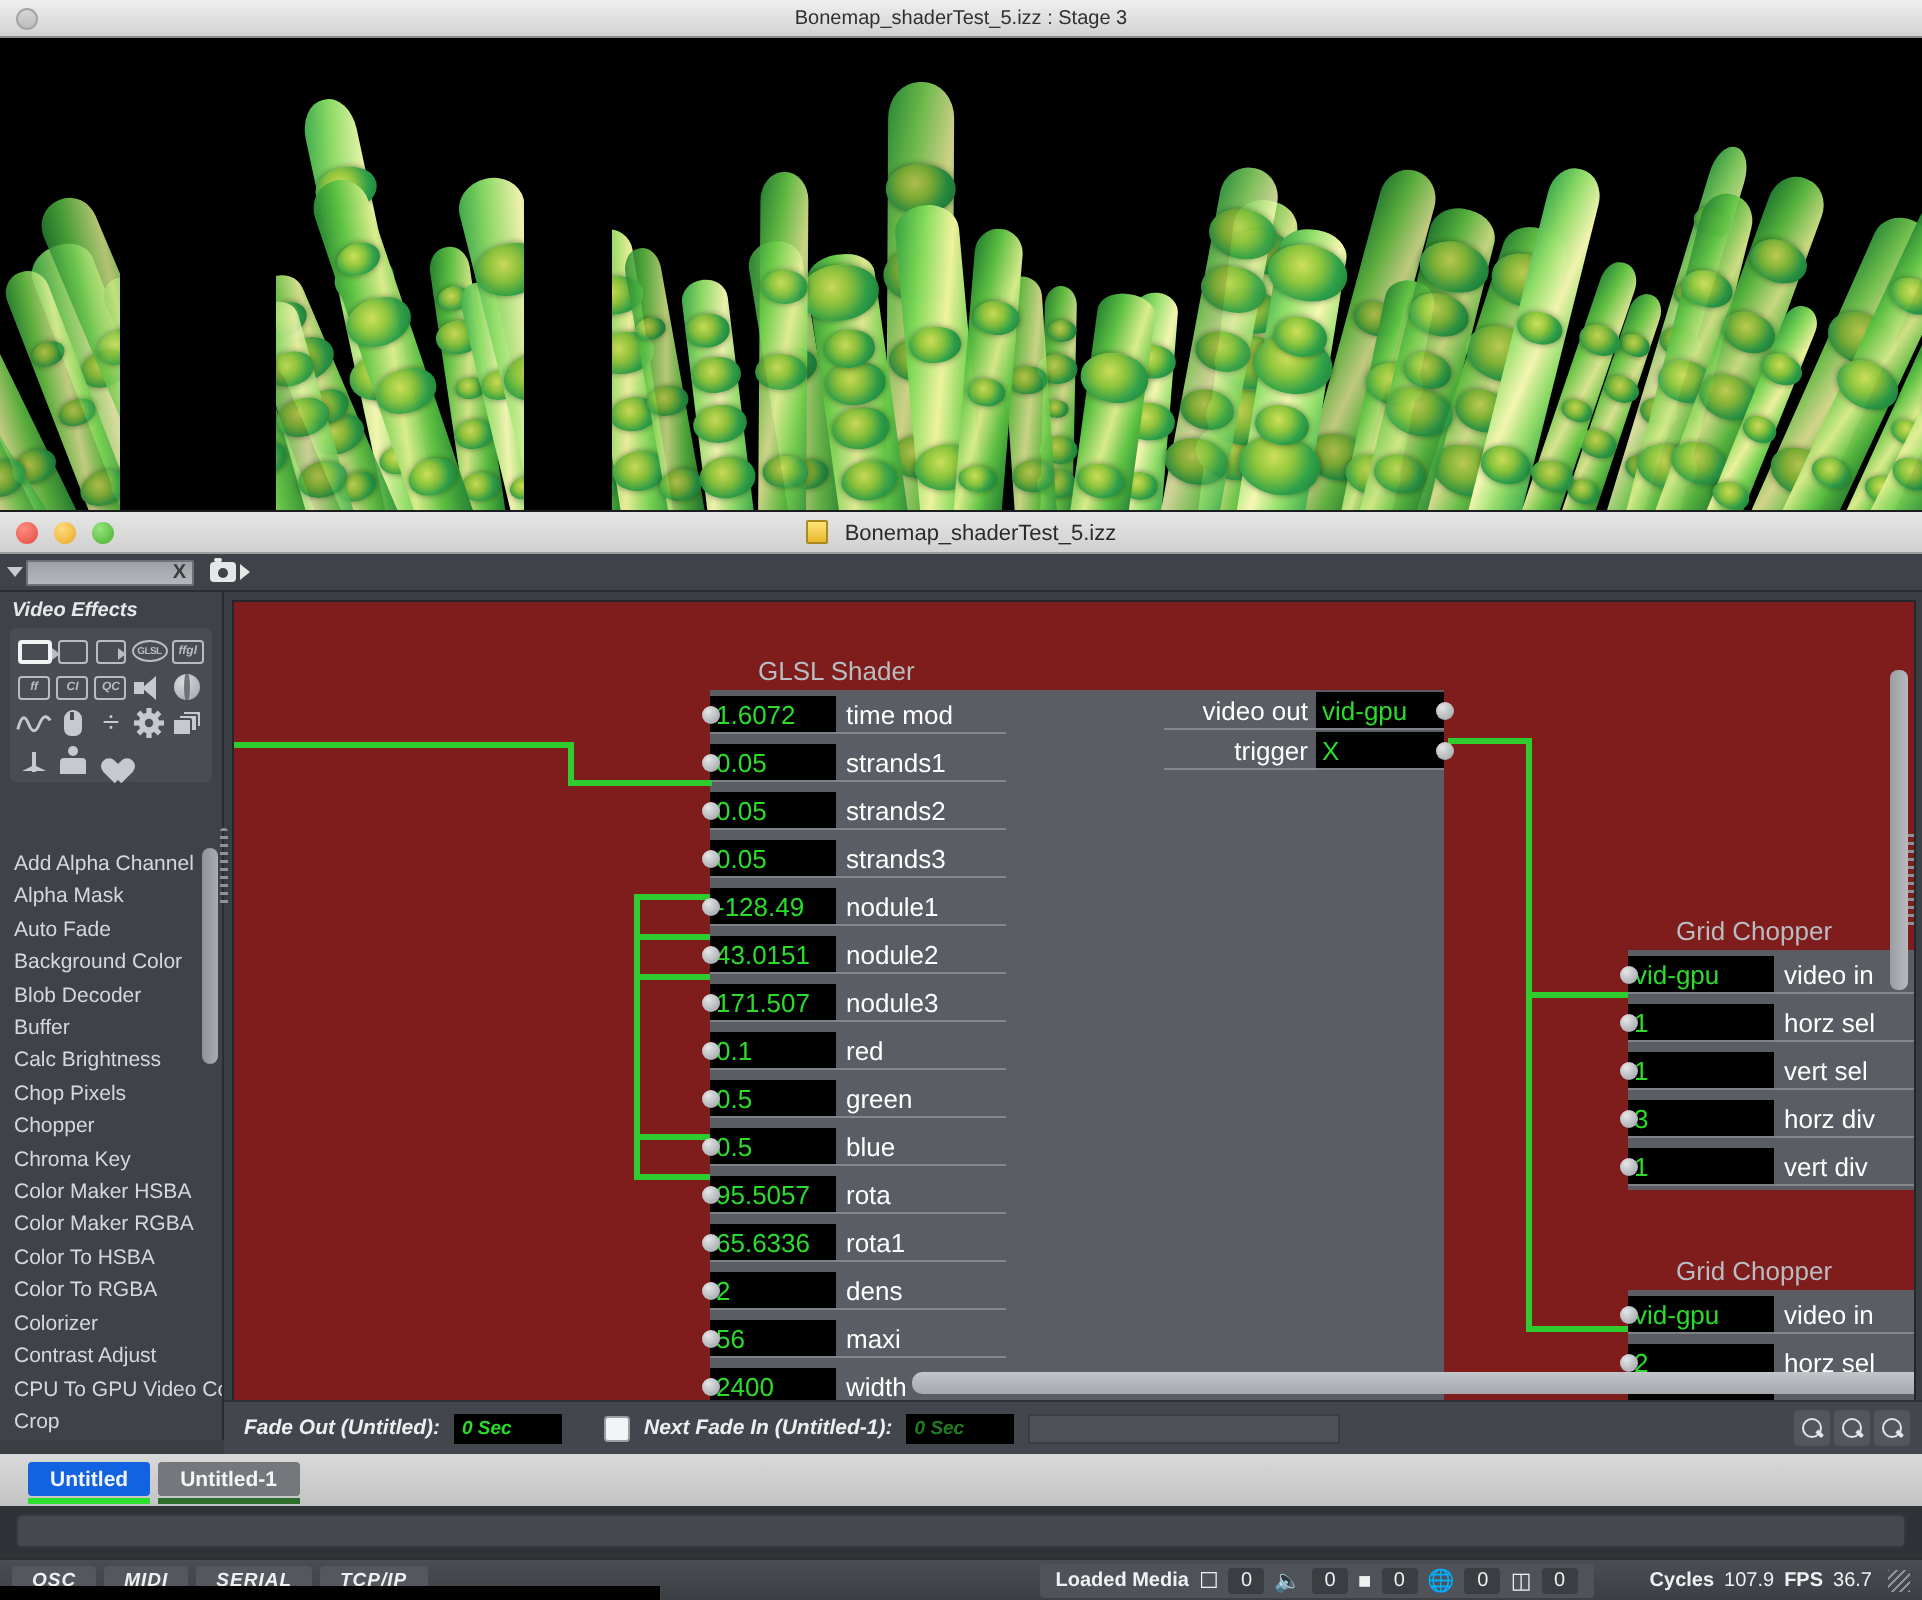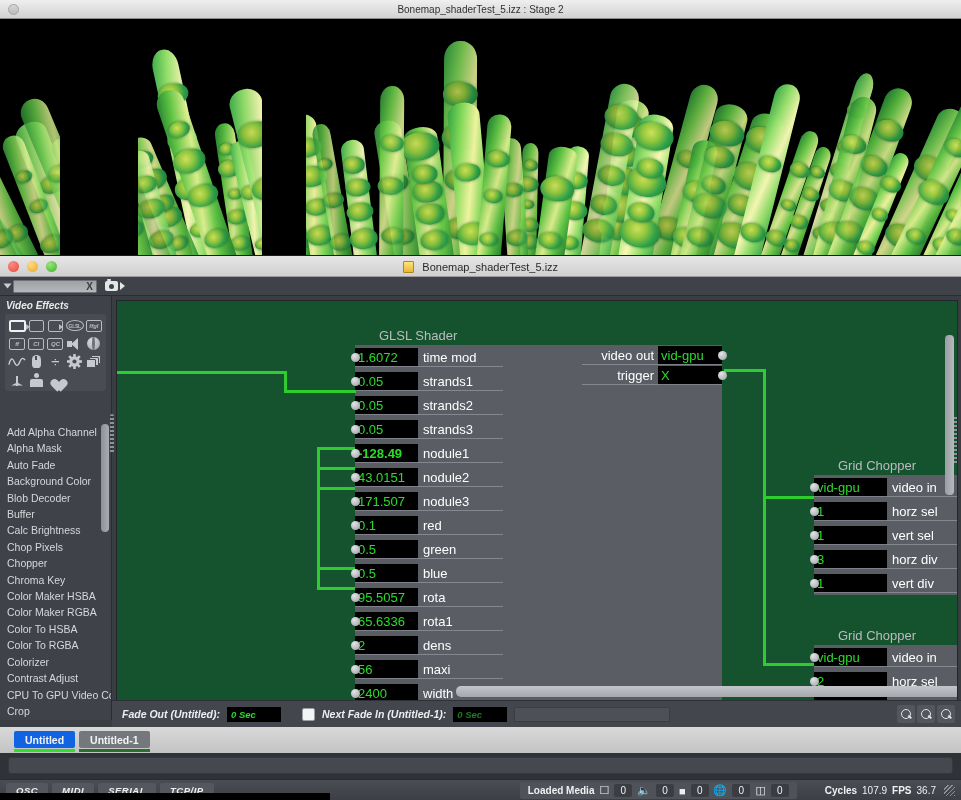--- a/index.html
+++ b/index.html
@@ -241,21 +241,21 @@
   .fx-grip {
     position: absolute; right: -3px; top: 118px; width: 4px; height: 40px;
     background: repeating-linear-gradient(#8e9196 0 1.6px, transparent 1.6px 4px);
     border-radius: 2px;
   }
 
   
   .editor-wrap { flex: 1; position: relative; padding: 4px 3px 0 4px; }
   .editor {
     position: relative; width: 100%; height: 401px;
-    background: #14532d; overflow: hidden;
+    background: #7f1d1d; overflow: hidden;
     border: 1px solid #23262a;
   }
   .node { position: absolute; }
   .node-title {
     font-size: 13px; color: #b9bcc0; padding-left: 24px; padding-bottom: 2px;
     white-space: nowrap;
   }
   .node-box { background: #5a5d63; position: relative; }
   .prow {
     display: flex; align-items: center; height: 24px; position: relative;
@@ -433,21 +433,21 @@
 </style>
 </head>
 <body>
 
 <div id="app">
 
   <div class="stage-tabbar">
     <div class="corner-ghost"></div>
     <div class="stage-tab">
       <span class="tab-dot"></span>
-      <span>Bonemap_shaderTest_5.izz : Stage 2</span>
+      <span>Bonemap_shaderTest_5.izz : Stage 3</span>
     </div>
   </div>
 
   <div class="stage-view">
     <div class="strandfield" id="strandfield">
         <div class="strand" style="left: 7.753px; width: 20.4256px; height: 158.966px; transform: rotate(-32.3839deg); background: linear-gradient(100deg, rgb(46, 156, 63) 0%, rgb(126, 217, 87) 26%, rgb(242, 245, 160) 52%, rgb(126, 217, 87) 74%, rgb(46, 156, 63) 100%); opacity: 0.84; z-index: 24;">
           <div class="nodule" style="left: -1.40333px; bottom: 22.3652px; width: 23.2047px; height: 16.7073px;"></div>
         </div>
         <div class="strand" style="left: 22.9702px; width: 18.6112px; height: 207.091px; transform: rotate(-26.0877deg); background: linear-gradient(100deg, rgb(40, 140, 56) 0%, rgb(111, 209, 74) 26%, rgb(232, 242, 154) 52%, rgb(111, 209, 74) 74%, rgb(40, 140, 56) 100%); opacity: 0.83; z-index: 17;">
           <div class="nodule" style="left: -1.61974px; bottom: 26.8949px; width: 22.3504px; height: 16.0923px;"></div>
@@ -865,21 +865,21 @@
                       <span class="pval" style="width: 63px;">0.05</span>
                       <span class="plab" style="width: 85px;">strands2</span>
                     </div>
                     <div class="prow">
                       <span class="plug in"></span>
                       <span class="pval" style="width: 63px;">0.05</span>
                       <span class="plab" style="width: 85px;">strands3</span>
                     </div>
                     <div class="prow">
                       <span class="plug in"></span>
-                      <span class="pval" style="width: 63px; font-weight: bold;">-128.49</span>
+                      <span class="pval" style="width: 63px;">-128.49</span>
                       <span class="plab" style="width: 85px;">nodule1</span>
                     </div>
                     <div class="prow">
                       <span class="plug in"></span>
                       <span class="pval" style="width: 63px;">43.0151</span>
                       <span class="plab" style="width: 85px;">nodule2</span>
                     </div>
                     <div class="prow">
                       <span class="plug in"></span>
                       <span class="pval" style="width: 63px;">171.507</span>

